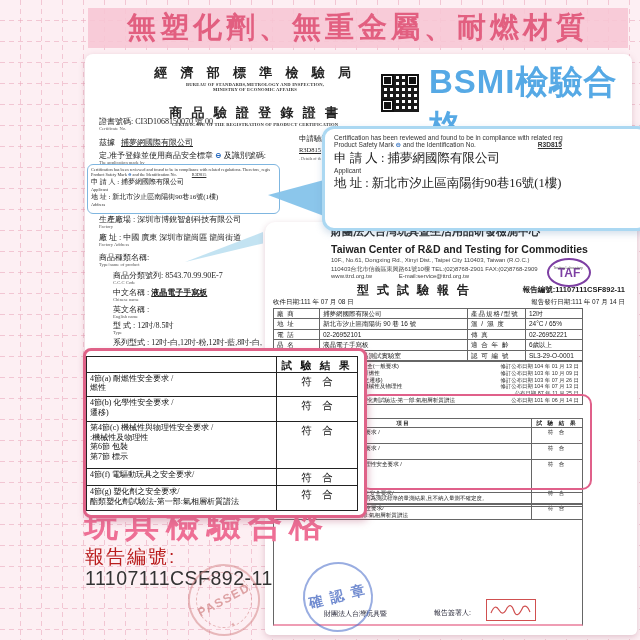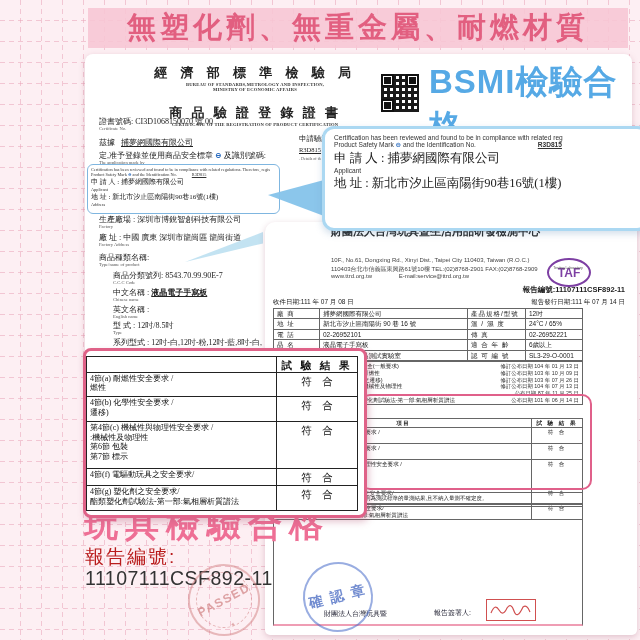--- a/index.html
+++ b/index.html
@@ -251,26 +251,28 @@
       <span>and the Identification No.</span>
       <span class="u co-no">R3D815</span>
     </div>
     <div class="co-zh serif">申 請 人 : 捕夢網國際有限公司</div>
     <div class="co-en">Applicant</div>
     <div class="co-zh serif">地    址 : 新北市汐止區南陽街90巷16號(1樓)</div>
   </div>
 
   <div class="abs tcc">
     <div class="abs tcc-org">財團法人台灣玩具暨生活用品研發檢測中心</div>
+    <div class="abs tcc-org-en">Taiwan Center of R&amp;D and Testing for Commodities</div>
     <div class="abs tcc-small" style="left:66px;top:35px">10F., No.61, Dongxing Rd., Xinyi Dist., Taipei City 110403, Taiwan (R.O.C.)</div>
     <div class="abs tcc-small" style="left:66px;top:43px">110403台北市信義區東興路61號10樓  TEL:(02)8768-2901 FAX:(02)8768-2909</div>
     <div class="abs tcc-small" style="left:66px;top:51px;white-space:pre">www.ttrd.org.tw                E-mail:service@ttrd.org.tw</div>
     <div class="abs taf">TAF</div>
     <div class="abs taf-sub">Testing Laboratory</div>
 
+    <div class="abs rpt-type serif">型式試驗報告</div>
     <div class="abs rpt-no">報告編號:11107111CSF892-11</div>
     <div class="abs date-l">收件日期:111 年 07 月 08 日</div>
     <div class="abs date-r">報告發行日期:111 年 07 月 14 日</div>
 
     <table class="abs itab info-table">
       <colgroup>
           <col style="width:46px">
           <col style="width:148px">
           <col style="width:58px">
           <col>

